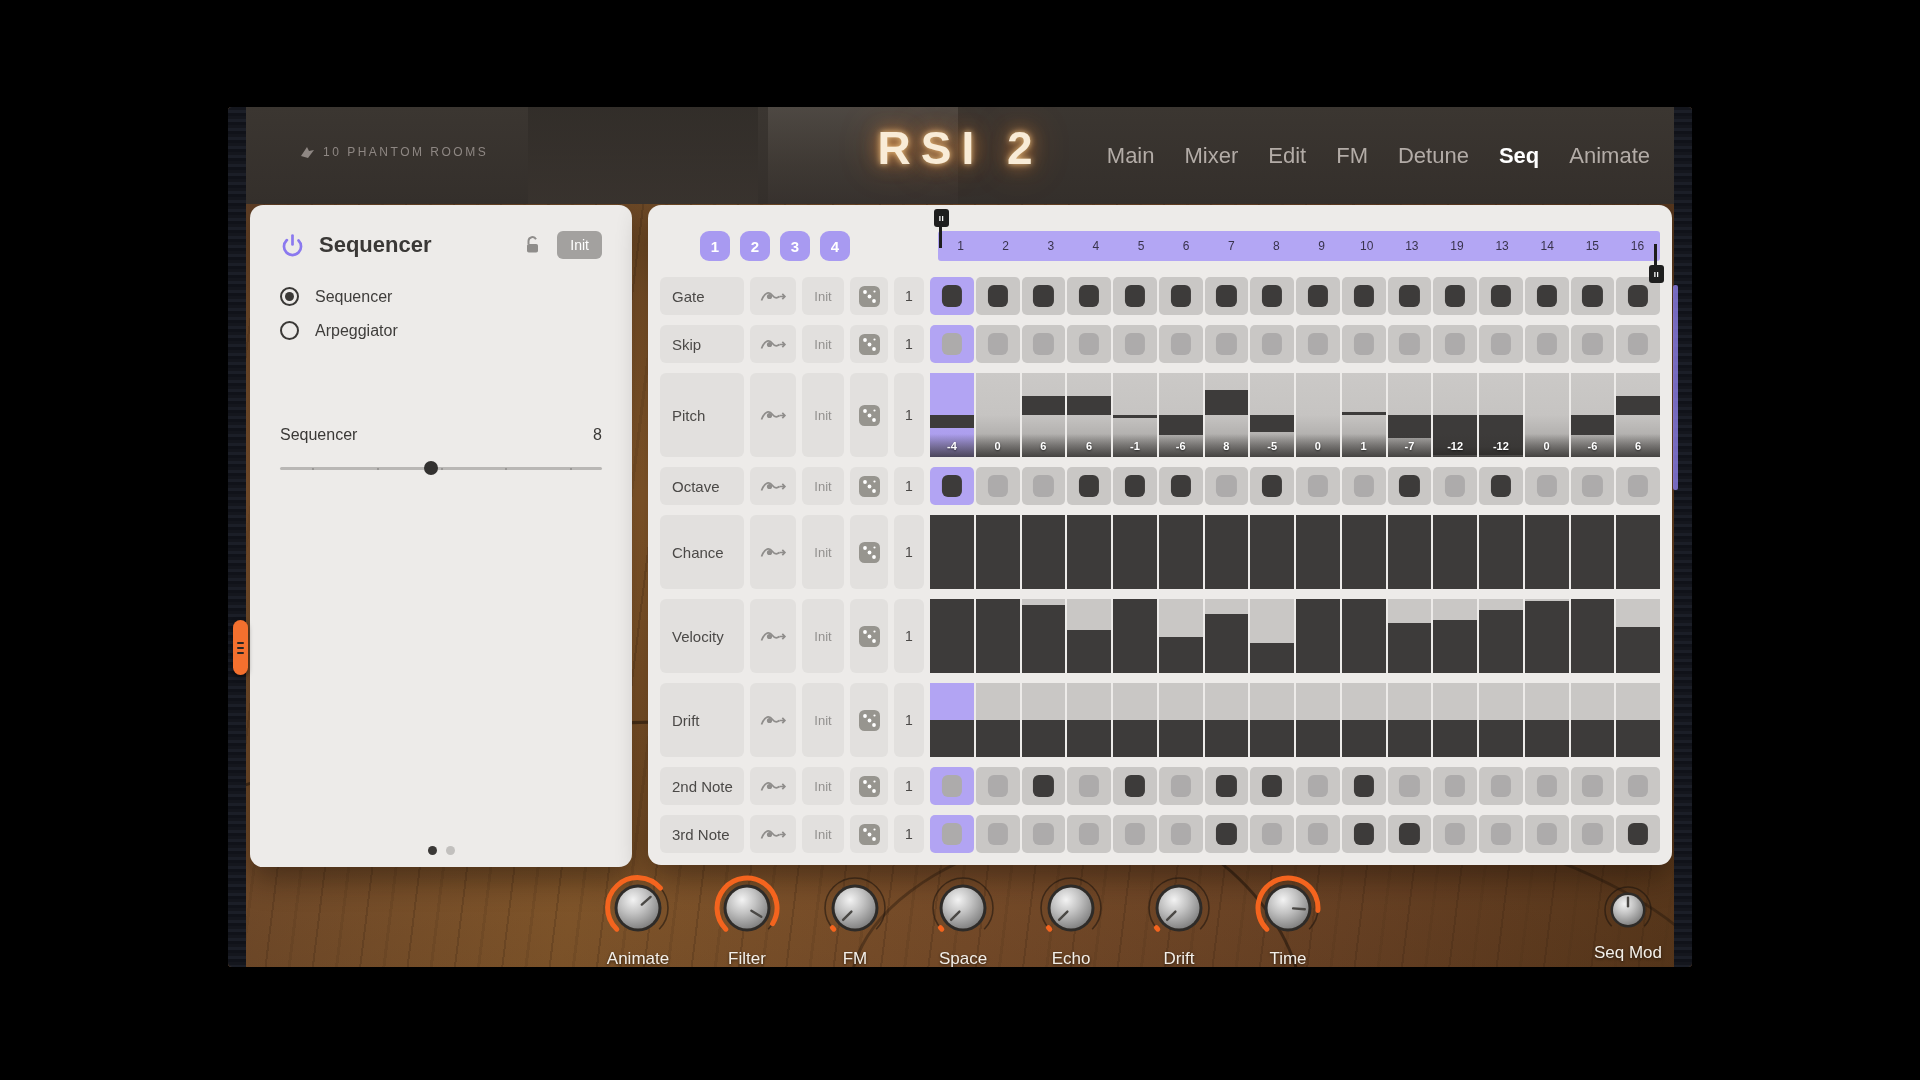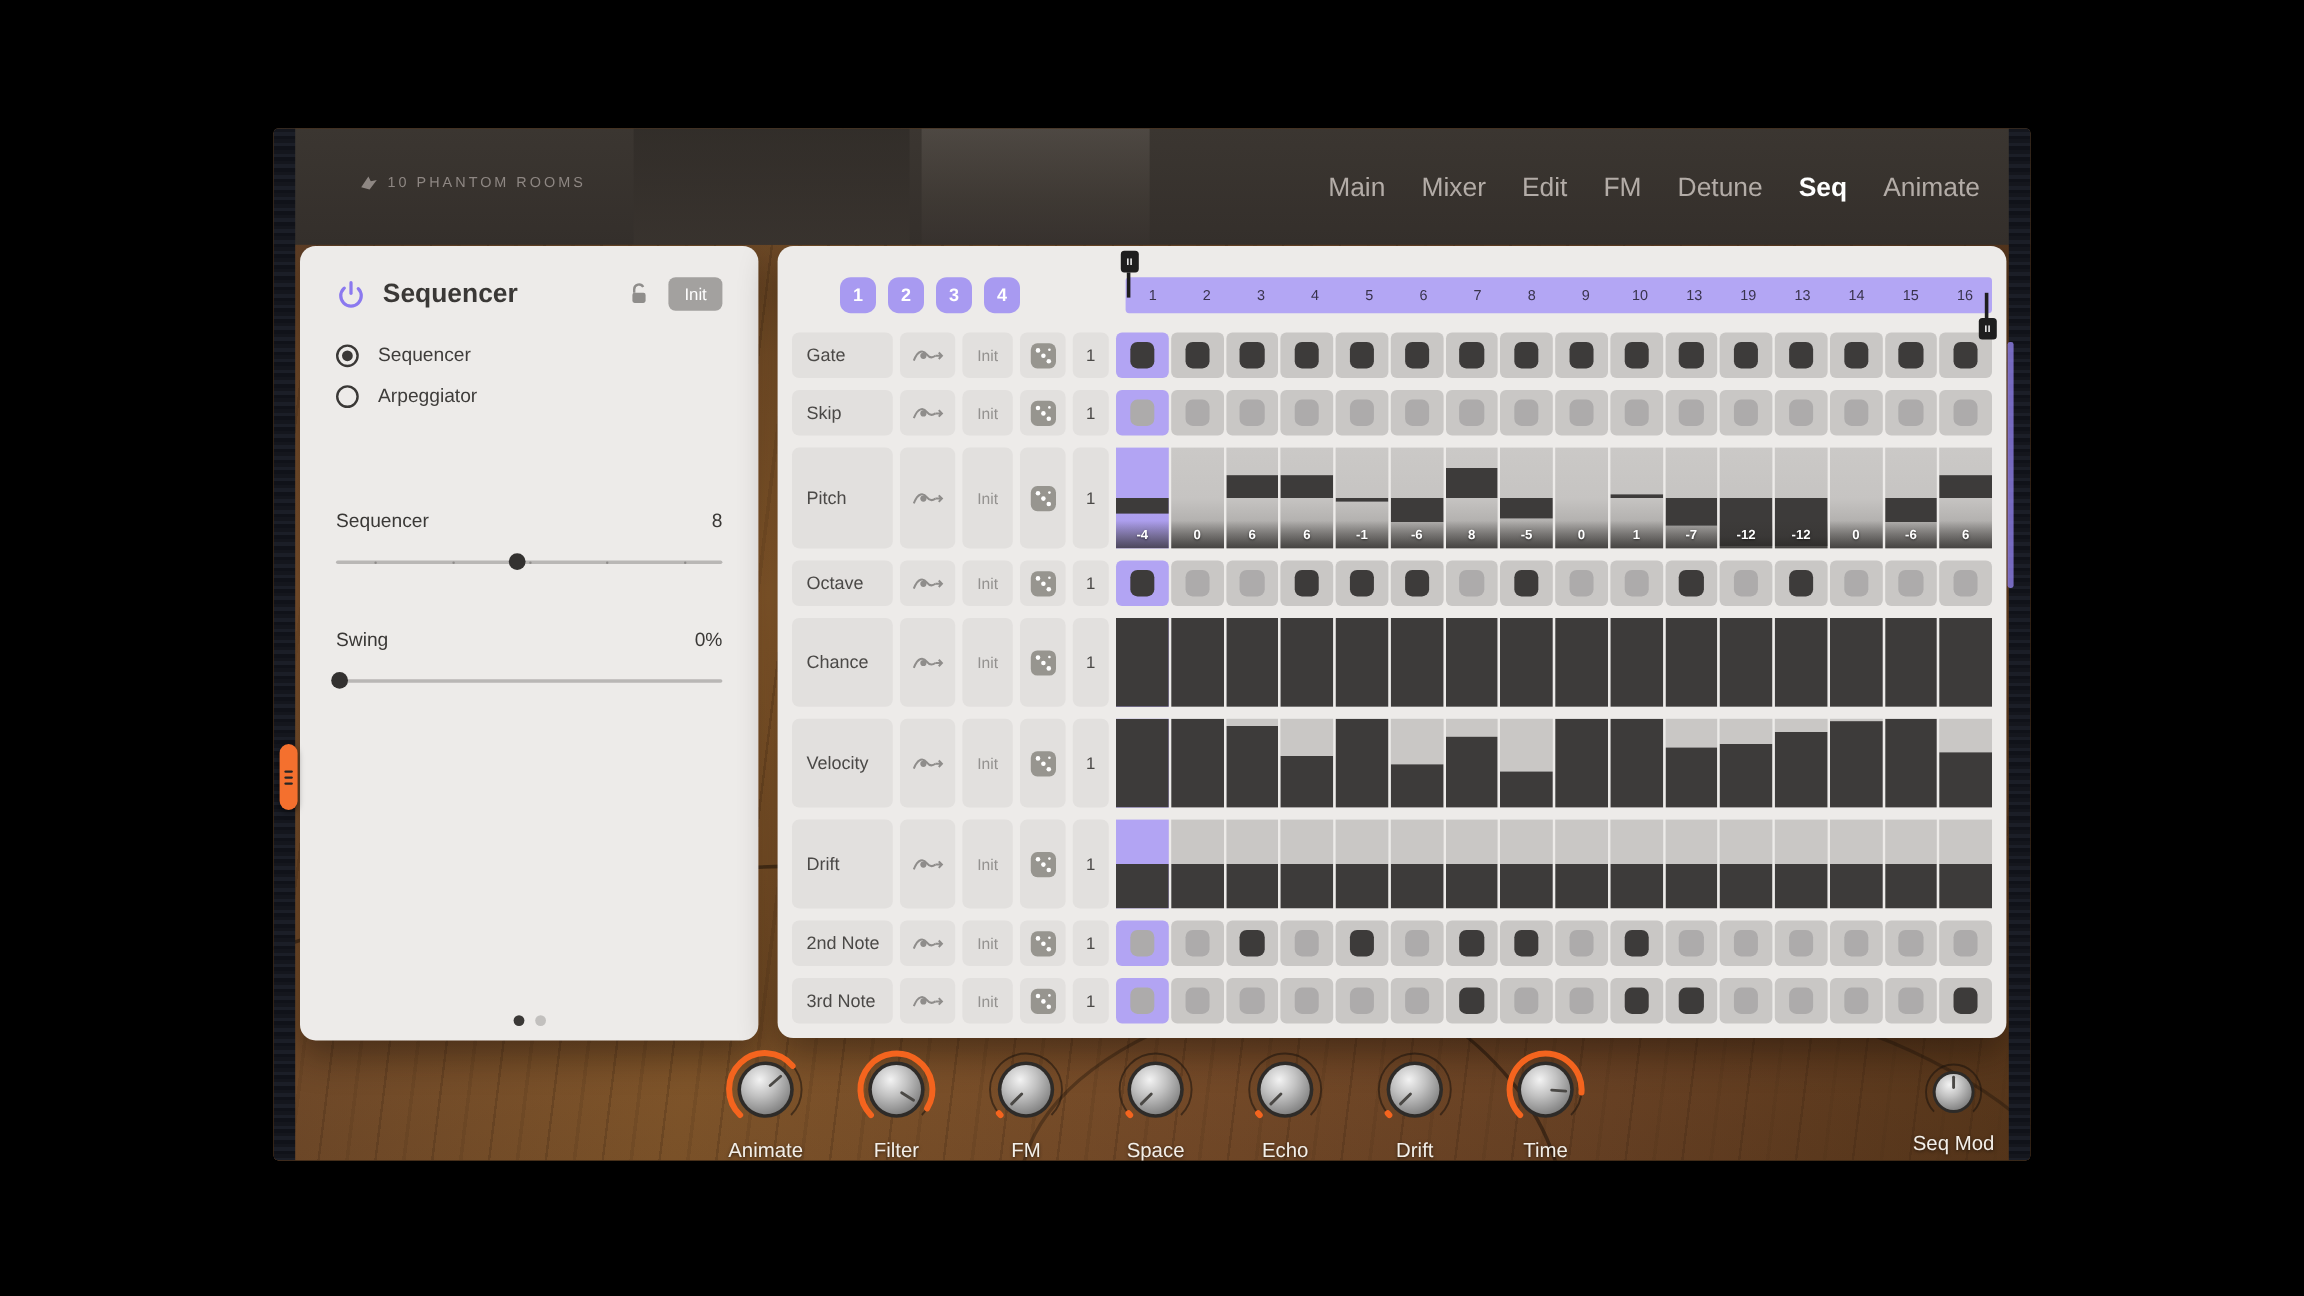--- a/index.html
+++ b/index.html
@@ -141,20 +141,21 @@
 
   <div class="header">
     <div class="blob1"></div>
     <div class="blob2"></div>
     <div class="brand">
       <svg width="15" height="13" viewBox="0 0 15 13">
         <path d="M1 10 L7 1 L9 5 L14 4 L8 12 Z" fill="#8e8783"></path>
       </svg>
       <span>10 PHANTOM ROOMS</span>
     </div>
+    <div class="logo-title">RSI 2</div>
     <div class="nav" id="nav">
         <span class="nav-item">Main</span>
         <span class="nav-item">Mixer</span>
         <span class="nav-item">Edit</span>
         <span class="nav-item">FM</span>
         <span class="nav-item">Detune</span>
         <span class="nav-item active">Seq</span>
         <span class="nav-item">Animate</span>
       </div>
   </div>
@@ -193,31 +194,20 @@
             <span>8</span>
           </div>
           <div class="track">
             <div class="line"></div>
             <div class="tick" style="left: 10%;"></div>
             <div class="tick" style="left: 30%;"></div>
             <div class="tick" style="left: 50%;"></div>
             <div class="tick" style="left: 70%;"></div>
             <div class="tick" style="left: 90%;"></div>
             <div class="thumb" style="left: 47%;"></div>
-          </div>
-        </div>
-        <div class="slider-group">
-          <div class="srow">
-            <span>Swing</span>
-            <span>0%</span>
-          </div>
-          <div class="track">
-            <div class="line"></div>
-            <div class="fill" style="width: 1%;"></div>
-            <div class="thumb" style="left: 1%;"></div>
           </div>
         </div>
       </div>
 
     <div class="page-dots" id="pageDots">
         <span class="active"></span>
         <span></span>
       </div>
   </div>
 

